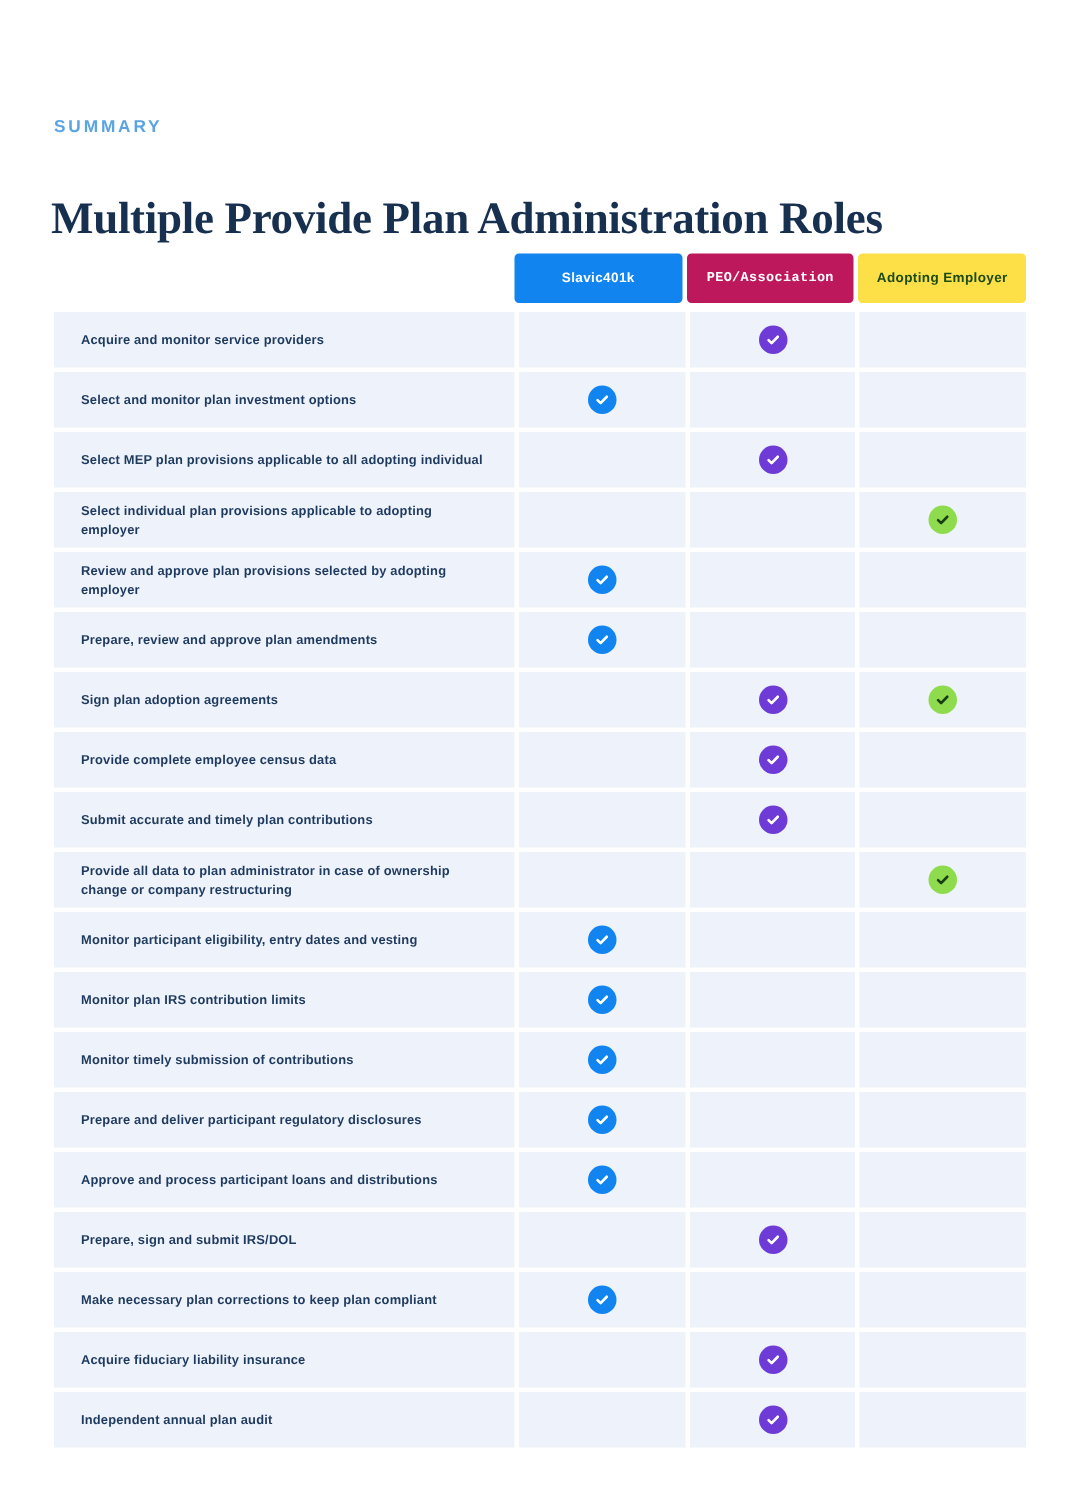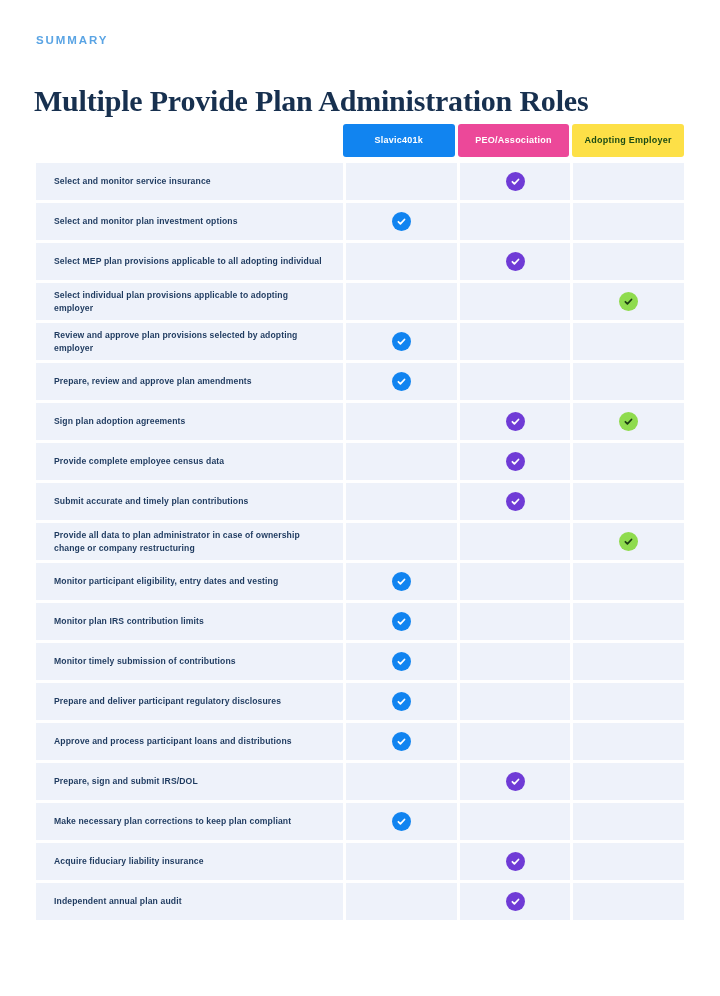--- a/index.html
+++ b/index.html
@@ -14,20 +14,21 @@
     overflow: hidden;
     position: relative;
   }
 
   .page {
     position: relative;
     width: 720px;
     height: 728px;
     background: #ffffff;
     box-sizing: border-box;
+    margin-top: 45px;
   }
 
   
   .eyebrow {
     position: absolute;
     left: 36px;
     top: 34px;
     font-size: 11.5px;
     font-weight: 700;
     letter-spacing: 1.9px;
@@ -73,21 +74,21 @@
     text-align: center;
     font-size: 9px;
     font-weight: 700;
     letter-spacing: 0.25px;
     line-height: 1.22;
     box-sizing: border-box;
     padding: 4px 4px;
   }
   .col-head:last-child { margin-right: 0; }
   .col-head.blue   { background: #1184f0; color: #ffffff; }
-  .col-head.purple { background: #ec4899; color: #ffffff; }
+  .col-head.purple { background: #be185d; color: #ffffff; font-family: Liberation Mono, monospace; }
   .col-head.green  { background: #fde047; color: #1c4b14; }
 
   .row {
     display: flex;
     margin-bottom: 3px;
     min-height: 37px;
   }
 
   .cell {
     background: #eef2fa;
@@ -144,21 +145,21 @@
 
     <div class="col-head-row">
       <div class="col-head-spacer"></div>
       <div class="col-head blue">Slavic401k</div>
       <div class="col-head purple">PEO/Association</div>
       <div class="col-head green">Adopting Employer</div>
     </div>
 
     <div id="rows-container">
         <div class="row">
-          <div class="cell label">Select and monitor service insurance</div>
+          <div class="cell label">Acquire and monitor service providers</div>
           <div class="cell mark"></div>
           <div class="cell mark">
             <span class="check purple">
               <svg width="11" height="11" viewBox="0 0 12 12" aria-hidden="true">
                 <path d="M2.6 6.3 L4.8 8.5 L9.3 3.8" fill="none" stroke-width="1.9" stroke-linecap="round" stroke-linejoin="round"></path>
               </svg>
             </span>
           </div>
           <div class="cell mark"></div>
         </div>

